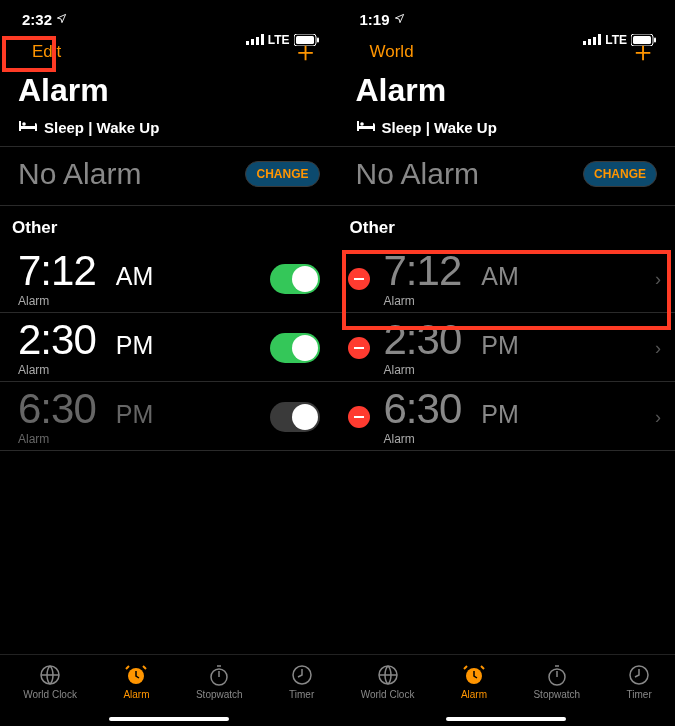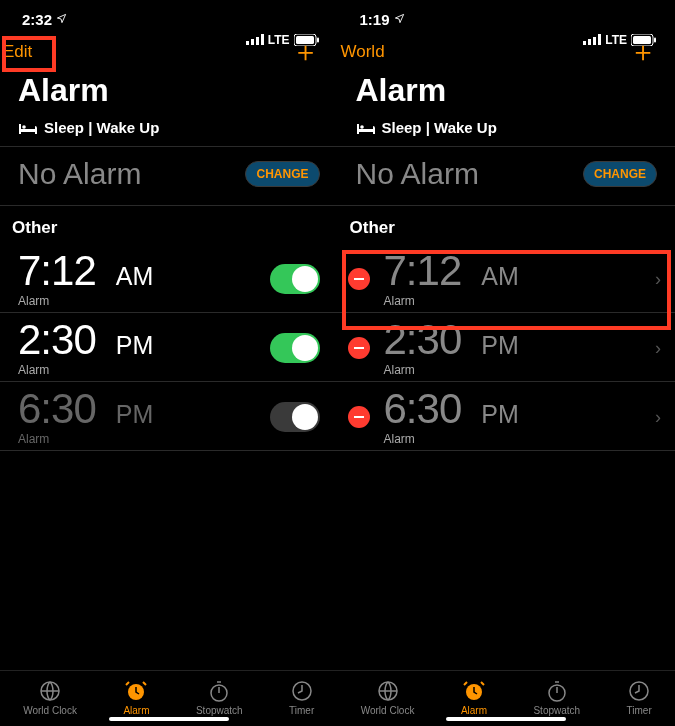--- a/index.html
+++ b/index.html
@@ -1,25 +1,25 @@
 <!DOCTYPE html>
 <html><head>
 <meta charset="utf-8">
 <style>
   * { margin: 0; padding: 0; box-sizing: border-box; }
   body { background: #fff; font-family: -apple-system, "Helvetica Neue", Arial, sans-serif; display: flex; }
   .phone { width: 337.5px; height: 726px; background:#000; color:#fff; position:relative; display:flex; flex-direction:column; }
   .phone + .phone { border-left: 0px solid #222; }
   .status-bar { display:flex; justify-content:space-between; align-items:center; padding: 6px 18px 2px 22px; font-size:15px; font-weight:600; height:34px;}
   .status-right { display:flex; align-items:center; gap:4px;margin-top:41px; }
-  .nav-row { display:flex; justify-content:space-between; align-items:center; padding: 4px 18px 6px 3px; height:38px;}
+  .nav-row { display:flex; justify-content:space-between; align-items:center; padding: 4px 18px 6px 32px; height:38px;}
   .nav-btn { color:#ff9500; font-size:17px; }
   .add-btn { color:#ff9500; font-size:28px; font-weight:300; line-height:20px; }
   .title { font-size:32px; font-weight:700; padding:0 18px 6px 18px;}
-  .sleep-row { display:flex; align-items:flex-end; gap:6px; padding: 4px 18px 10px 18px; font-size:15px; font-weight:600;}
+  .sleep-row { display:flex; align-items:flex-start; gap:6px; padding: 4px 18px 10px 18px; font-size:15px; font-weight:600;}
   .hr { border-top:1px solid #2a2a2a;}
   .noalarm-row { display:flex; justify-content:space-between; align-items:center; padding:10px 18px 14px 18px; }
   .noalarm { color:#888; font-size:30px; font-weight:300;text-align:right;}
   .change-pill { border:1px solid #3a3a3a; background:#0c4a6e; color:#ff9500; font-size:12px; padding:5px 10px; border-radius:14px; font-weight:600;}
   .section-label { font-size:17px; font-weight:600; padding: 12px 18px 6px 12px;}
   .alarm-row { display:flex; align-items:center; justify-content:space-between; padding: 6px 18px 4px 18px; position:relative;}
   .alarm-left {}
   .alarm-time { font-size:42px; font-weight:300; line-height:1; letter-spacing:-1px;}
   .alarm-ampm { font-size:25px; font-weight:300;margin-left:20px; }
   .alarm-sub { font-size:12px; color:#aaa; margin-top:2px;}
@@ -28,21 +28,21 @@
   .toggle .knob { width:26px; height:26px; border-radius:50%; background:#fff;}
   .toggle.on { background:#34c759; justify-content:flex-end;}
   .toggle.off { background:#3a3a3a; justify-content:flex-end; }
   .toggle.off .knob { background:#fff; }
   .edit-row { display:flex; align-items:center; padding:6px 14px 4px 10px; justify-content:flex-start;}
   .edit-row .minus { width:22px; height:22px; background:#ff3b30; border-radius:50%; display:flex; align-items:center; justify-content:center; margin-right:14px; flex-shrink:0;}
   .edit-row .minus::before { content:""; width:10px; height:2px; background:#fff;}
   .edit-row .chev { margin-left:auto; color:#555; font-size:18px;}
   .edit-row .alarm-time { color:#888;}
   .edit-row .alarm-ampm { color:#888;}
-  .tabbar { margin-top:auto; height:56px; border-top:1px solid #222; display:flex; justify-content:space-around; align-items:flex-start; padding-top:8px;}
+  .tabbar { margin-top:auto; height:72px; border-top:1px solid #222; display:flex; justify-content:space-around; align-items:flex-start; padding-top:8px;}
   .tab { display:flex; flex-direction:column; align-items:center; gap:2px; color:#888; font-size:10px;}
   .tab.active { color:#ff9500;}
   .tab svg { width:24px; height:24px;}
   .home-ind { position:absolute; bottom:5px; left:50%; transform:translateX(-50%); width:120px; height:4px; background:#fff; border-radius:3px;}
   .highlight-box { position:absolute; border:4px solid #ff3b25; pointer-events:none; }
 </style>
 </head>
 <body>
 
 <div class="phone">

